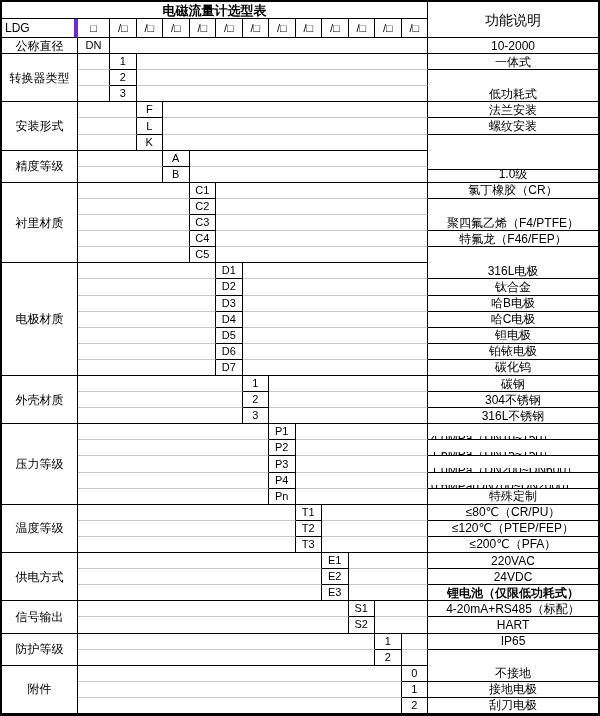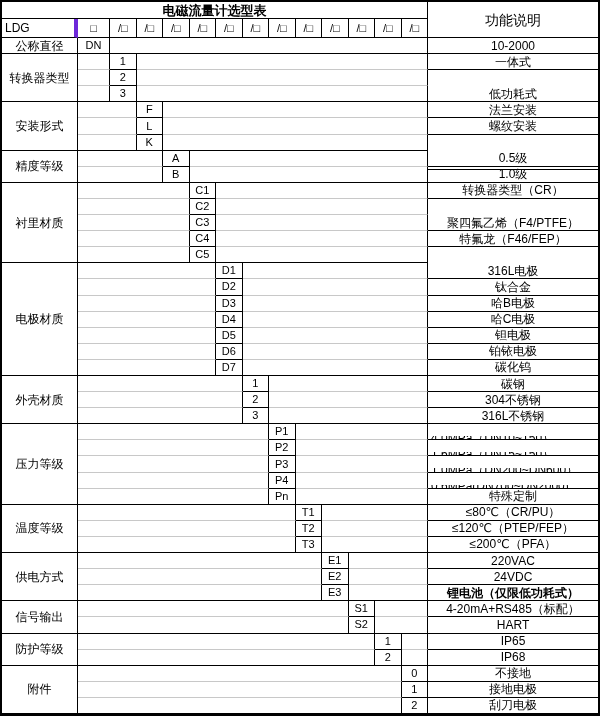--- a/index.html
+++ b/index.html
@@ -83,30 +83,29 @@
     <div class="cell sp" style="grid-area: 8 / 5 / auto / 15;"></div>
     <div class="cell desc" style="grid-area: 8 / 15 / auto / 16;">螺纹安装</div>
     <div class="cell sp grp-end" style="grid-area: 9 / 2 / auto / 4;"></div>
     <div class="cell code" style="grid-area: 9 / 4 / auto / 5;">K</div>
     <div class="cell sp grp-end" style="grid-area: 9 / 5 / auto / 15;"></div>
     <div class="cell desc" style="grid-area: 9 / 15 / auto / 16; margin-top: 34px;">卡箍安装</div>
     <div class="cell cat" style="grid-area: 10 / 1 / 12 / 2;">精度等级</div>
     <div class="cell sp" style="grid-area: 10 / 2 / auto / 5;"></div>
     <div class="cell code" style="grid-area: 10 / 5 / auto / 6;">A</div>
     <div class="cell sp" style="grid-area: 10 / 6 / auto / 15;"></div>
-    <div class="cell desc" style="grid-area: 10 / 15 / auto / 16;">0.5级</div>
     <div class="cell sp grp-end" style="grid-area: 11 / 2 / auto / 5;"></div>
     <div class="cell code" style="grid-area: 11 / 5 / auto / 6;">B</div>
     <div class="cell sp grp-end" style="grid-area: 11 / 6 / auto / 15;"></div>
     <div class="cell desc" style="grid-area: 11 / 15 / auto / 16;">1.0级</div>
     <div class="cell cat" style="grid-area: 12 / 1 / 17 / 2;">衬里材质</div>
     <div class="cell sp" style="grid-area: 12 / 2 / auto / 6;"></div>
     <div class="cell code" style="grid-area: 12 / 6 / auto / 7;">C1</div>
     <div class="cell sp" style="grid-area: 12 / 7 / auto / 15;"></div>
-    <div class="cell desc" style="grid-area: 12 / 15 / auto / 16;">转换器类型（CR）</div>
+    <div class="cell desc" style="grid-area: 12 / 15 / auto / 16;">氯丁橡胶（CR）</div>
     <div class="cell sp" style="grid-area: 13 / 2 / auto / 6;"></div>
     <div class="cell code" style="grid-area: 13 / 6 / auto / 7;">C2</div>
     <div class="cell sp" style="grid-area: 13 / 7 / auto / 15;"></div>
     <div class="cell sp" style="grid-area: 14 / 2 / auto / 6;"></div>
     <div class="cell code" style="grid-area: 14 / 6 / auto / 7;">C3</div>
     <div class="cell sp" style="grid-area: 14 / 7 / auto / 15;"></div>
     <div class="cell desc" style="grid-area: 14 / 15 / auto / 16;">聚四氟乙烯（F4/PTFE）</div>
     <div class="cell sp" style="grid-area: 15 / 2 / auto / 6;"></div>
     <div class="cell code" style="grid-area: 15 / 6 / auto / 7;">C4</div>
     <div class="cell sp" style="grid-area: 15 / 7 / auto / 15;"></div>
@@ -213,21 +212,20 @@
     <div class="cell sp grp-end" style="grid-area: 39 / 13 / auto / 15;"></div>
     <div class="cell desc" style="grid-area: 39 / 15 / auto / 16;">HART</div>
     <div class="cell cat" style="grid-area: 40 / 1 / 42 / 2;">防护等级</div>
     <div class="cell sp" style="grid-area: 40 / 2 / auto / 13;"></div>
     <div class="cell code" style="grid-area: 40 / 13 / auto / 14;">1</div>
     <div class="cell sp" style="grid-area: 40 / 14 / auto / 15;"></div>
     <div class="cell desc" style="grid-area: 40 / 15 / auto / 16;">IP65</div>
     <div class="cell sp grp-end" style="grid-area: 41 / 2 / auto / 13;"></div>
     <div class="cell code" style="grid-area: 41 / 13 / auto / 14;">2</div>
     <div class="cell sp grp-end" style="grid-area: 41 / 14 / auto / 15;"></div>
-    <div class="cell desc" style="grid-area: 41 / 15 / auto / 16;">IP68</div>
     <div class="cell cat" style="grid-area: 42 / 1 / 45 / 2;">附件</div>
     <div class="cell sp" style="grid-area: 42 / 2 / auto / 14;"></div>
     <div class="cell code" style="grid-area: 42 / 14 / auto / 15;">0</div>
     <div class="cell desc" style="grid-area: 42 / 15 / auto / 16;">不接地</div>
     <div class="cell sp" style="grid-area: 43 / 2 / auto / 14;"></div>
     <div class="cell code" style="grid-area: 43 / 14 / auto / 15;">1</div>
     <div class="cell desc" style="grid-area: 43 / 15 / auto / 16;">接地电极</div>
     <div class="cell sp grp-end" style="grid-area: 44 / 2 / auto / 14;"></div>
     <div class="cell code" style="grid-area: 44 / 14 / auto / 15;">2</div>
     <div class="cell desc" style="grid-area: 44 / 15 / auto / 16;">刮刀电极</div>

